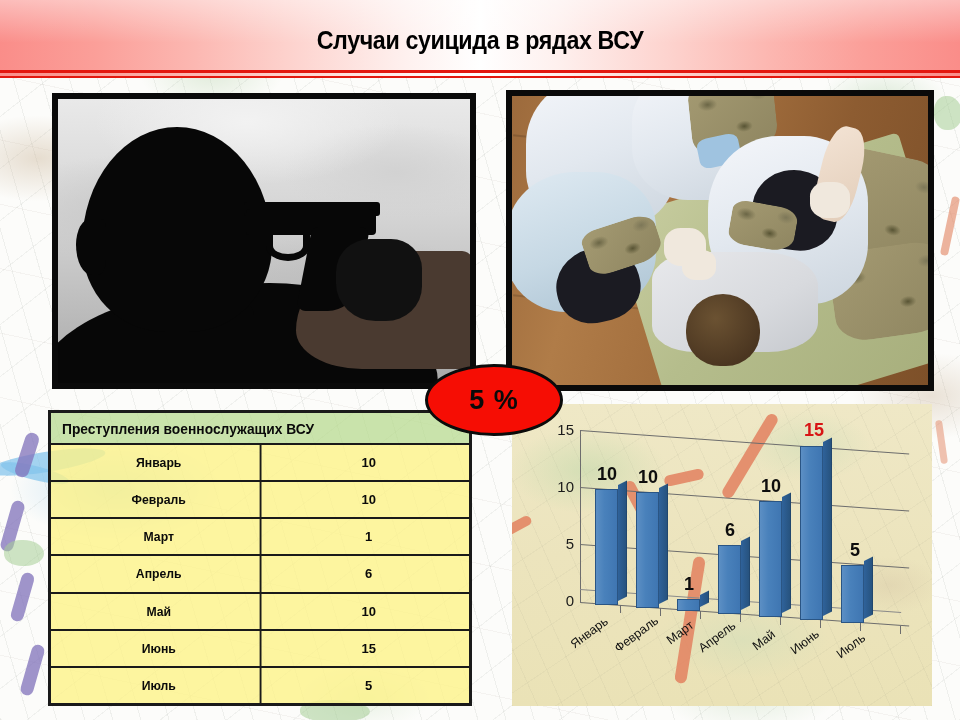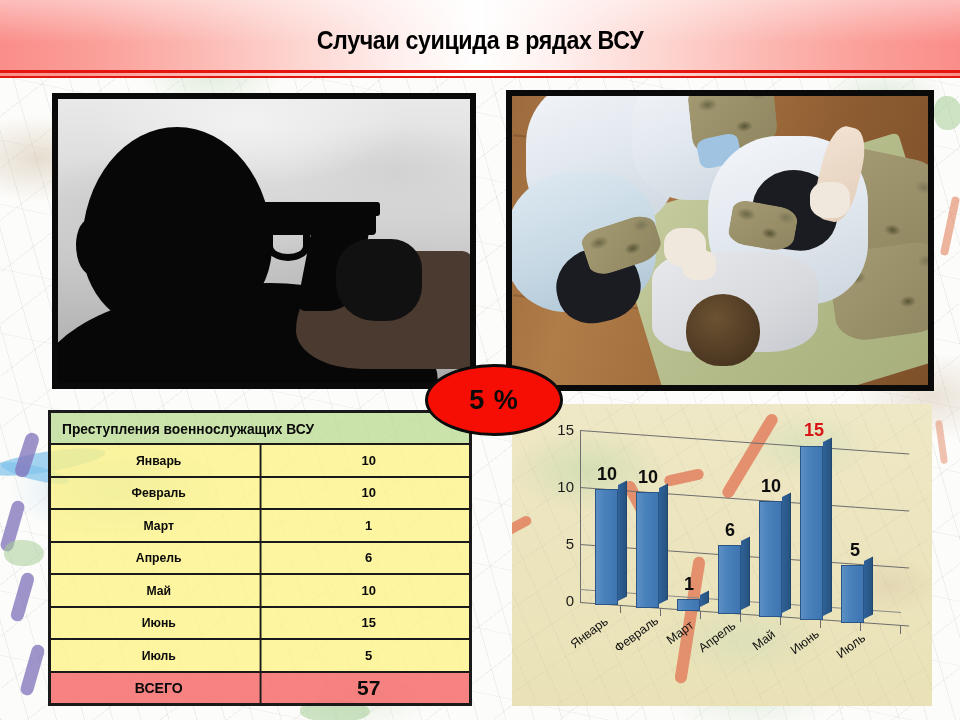--- a/index.html
+++ b/index.html
@@ -508,24 +508,20 @@
       <div class="tc-value">10</div>
     </div>
     <div class="trow data-row">
       <div class="tc-month">Июнь</div>
       <div class="tc-value">15</div>
     </div>
     <div class="trow data-row">
       <div class="tc-month">Июль</div>
       <div class="tc-value">5</div>
     </div>
-    <div class="trow total-row">
-      <div class="tc-month">ВСЕГО</div>
-      <div class="tc-value">57</div>
-    </div>
   </div>
 
   <div id="chart-panel">
     <div class="chart-road" style="left:232px; top:4px; width:12px; height:96px; transform:rotate(31deg);"></div>
     <div class="chart-road" style="left:124px; top:74px; width:12px; height:64px; transform:rotate(-28deg);"></div>
     <div class="chart-road" style="left:152px; top:68px; width:40px; height:11px; transform:rotate(-12deg);"></div>
     <div class="chart-road" style="left:172px; top:152px; width:12px; height:128px; transform:rotate(9deg);"></div>
     <div class="chart-road" style="left:-4px; top:104px; width:10px; height:40px; transform:rotate(62deg);"></div>
 
     <div class="axis-vert"></div>

